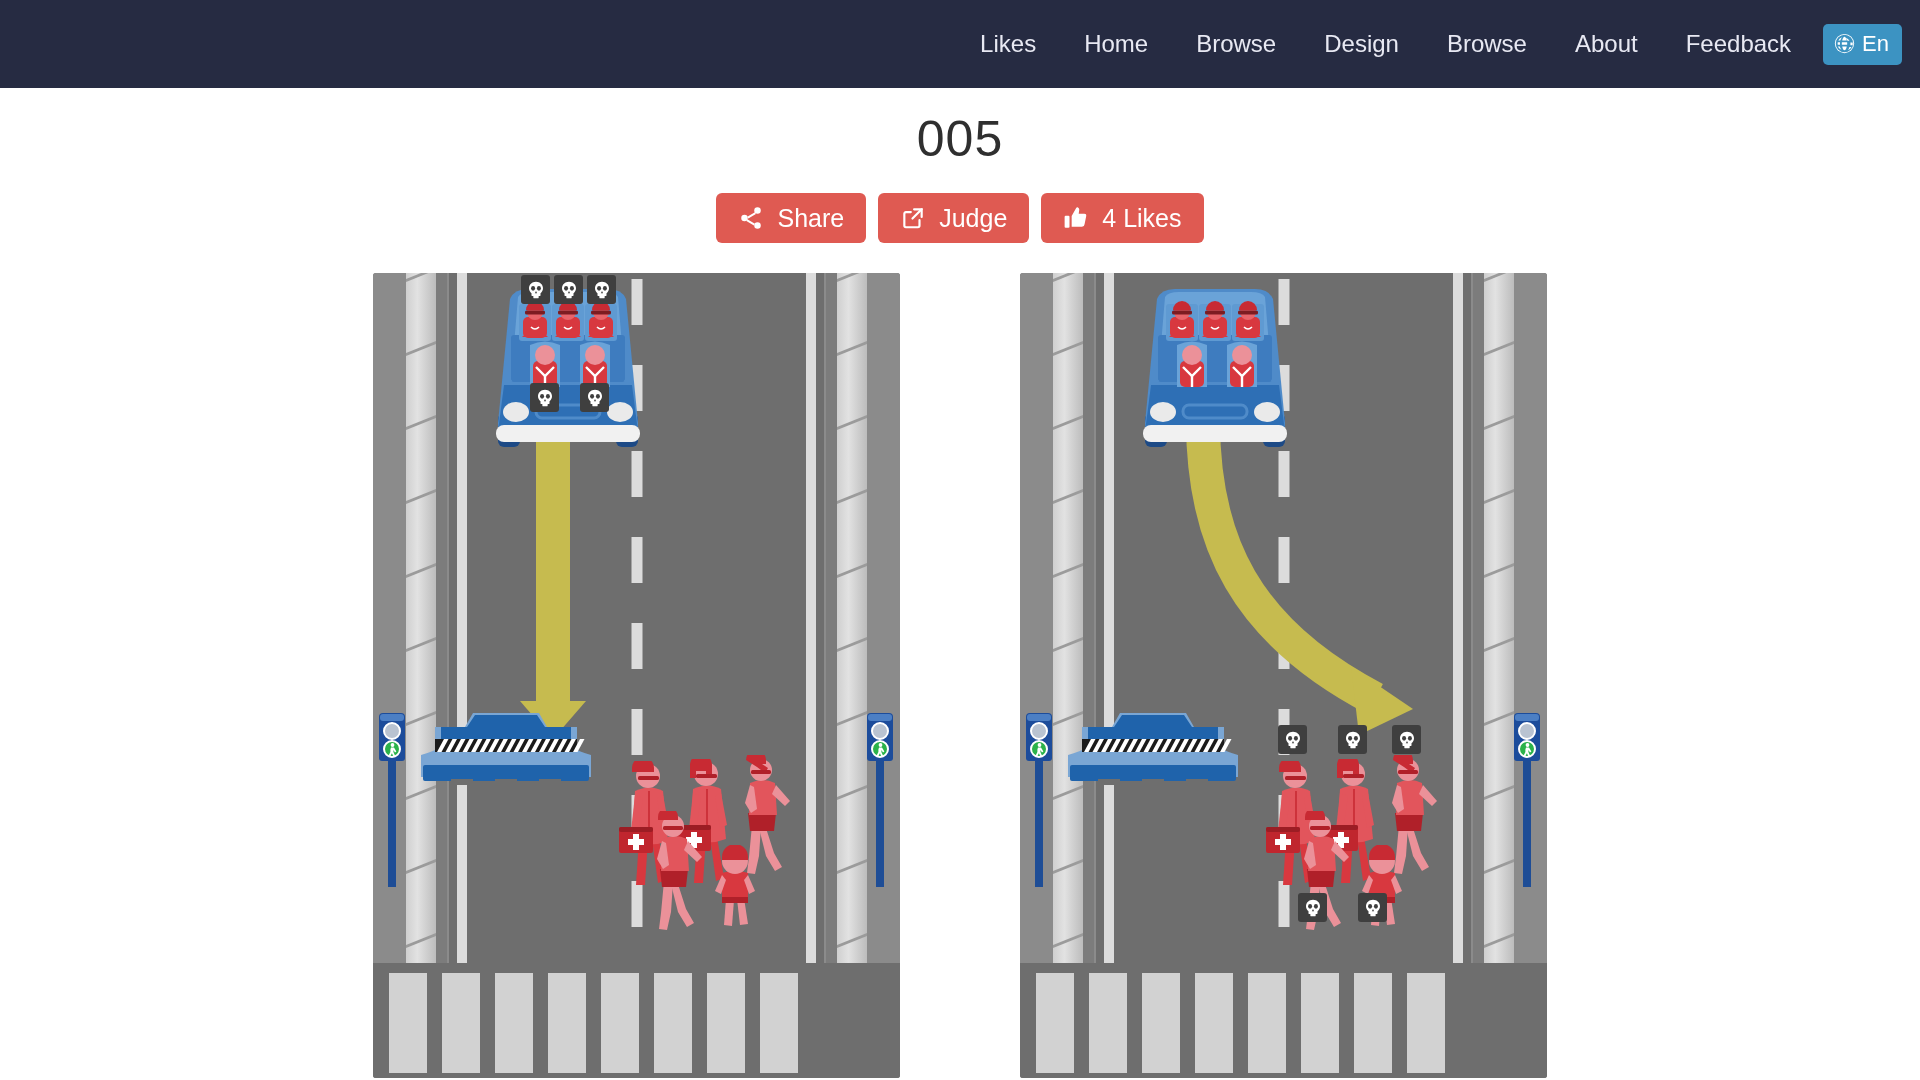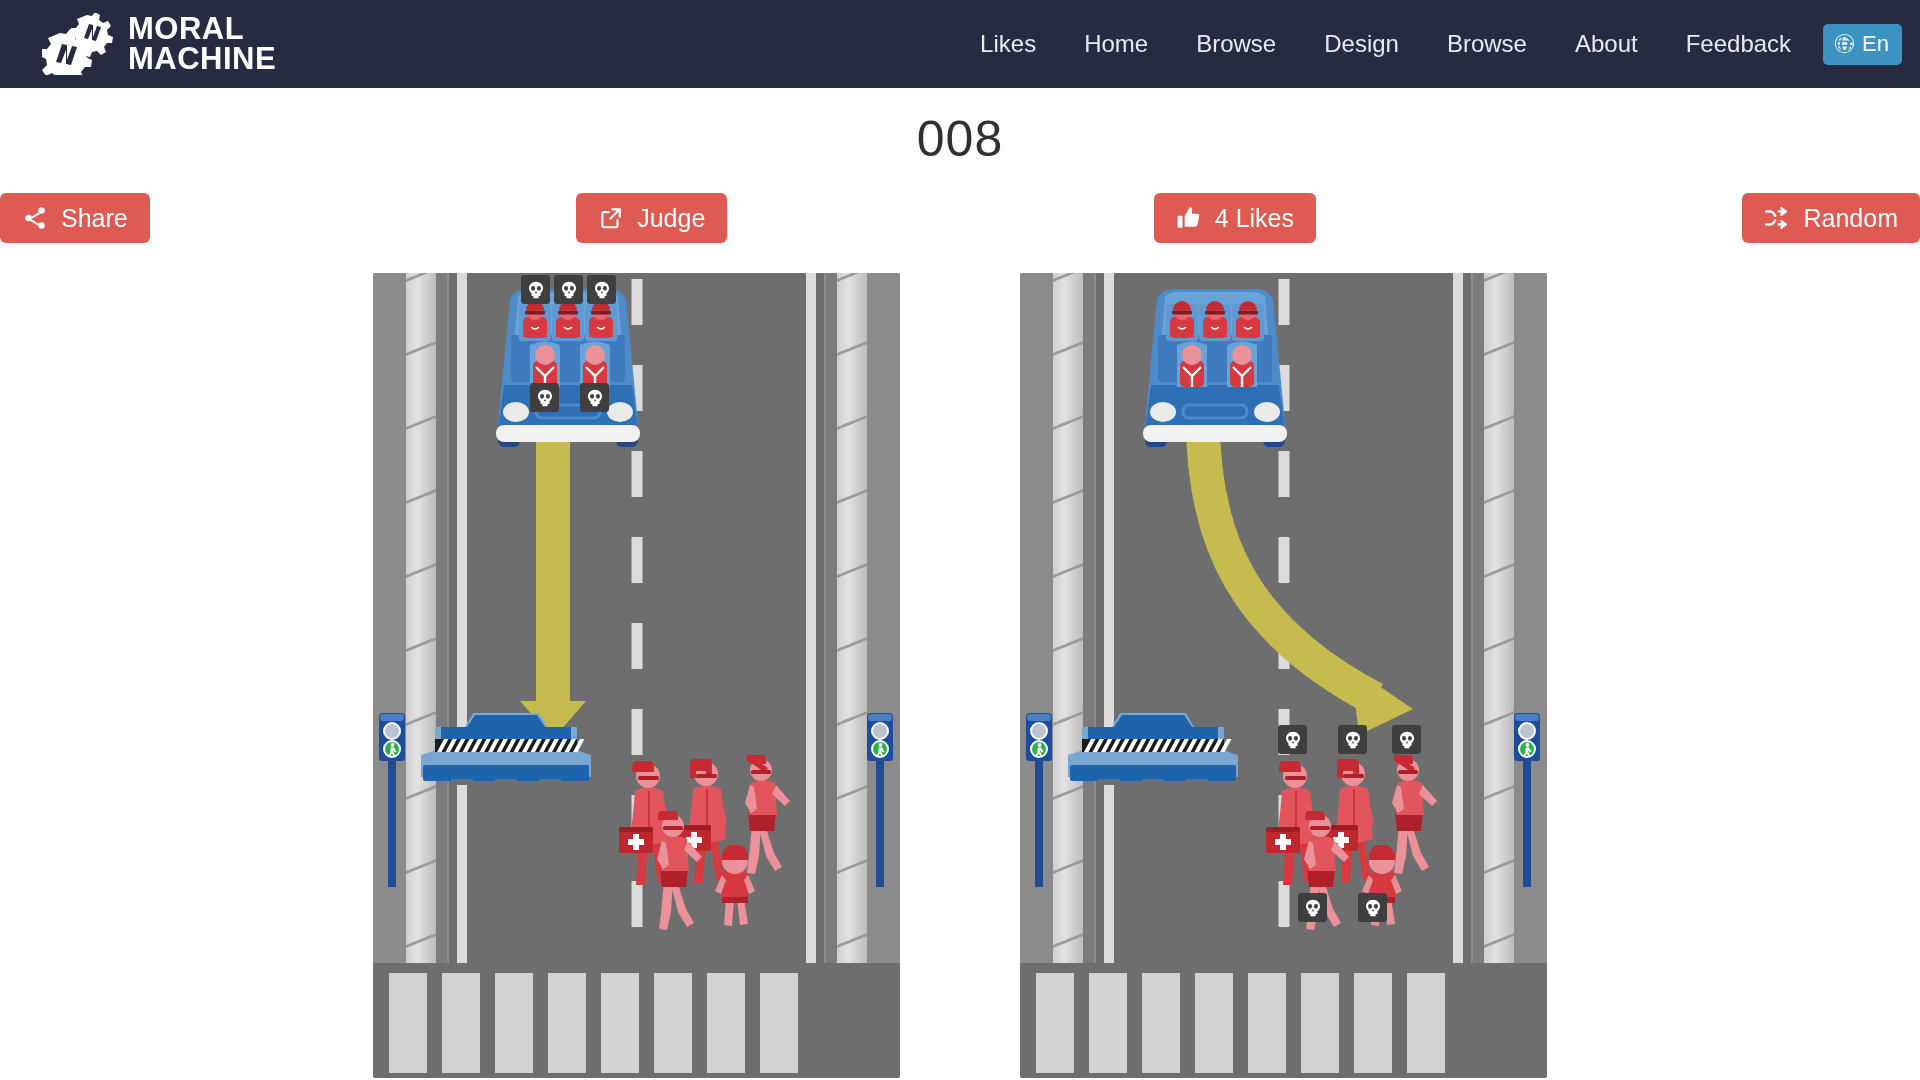--- a/index.html
+++ b/index.html
@@ -63,21 +63,21 @@
     font-size: 50px;
     font-weight: 400;
     color: #2f2f2f;
     margin-top: 22px;
     letter-spacing: 1px;
   }
 
   
   .actions {
     display: flex;
-    justify-content: space-between;
+    justify-content: center;
     gap: 12px;
     margin-top: 25px;
   }
   .btn {
     background: #df5a52;
     color: #ffffff;
     border: none;
     border-radius: 6px;
     font-size: 25px;
     font-family: "Liberation Sans", sans-serif;
@@ -207,38 +207,20 @@
     background: #3f3f3f;
     border-radius: 3px;
     display: flex; align-items: center; justify-content: center;
   }
   .skull svg { display:block; }
 </style>
 </head>
 <body>
 
 <div class="navbar">
-  <div class="brand">
-    <span class="brand-gears">
-      <svg width="72" height="62" viewBox="0 0 72 62">
-        <g fill="#ffffff">
-          <path d="M45 2 l5 1 3-4 5 3 -1 5 4 3 5-2 3 5 -4 4 1 5 5 2 -1 6 -5 0 -3 4 2 5 -5 3 -4-4 -5 1 -2 5 -6-1 0-5 -4-3 -5 2 -3-5 4-4 -1-5 -5-2 1-6 5 0 3-4 -2-5z"></path>
-          <path d="M18 20 l6 1 4-5 6 4 -1 6 5 4 6-3 4 6 -5 5 1 6 6 3 -1 7 -6 0 -4 5 3 6 -6 4 -5-5 -6 1 -3 6 -7-1 0-6 -5-4 -6 3 -4-6 5-5 -1-6 -6-3 1-7 6 0 4-5 -3-6z"></path>
-        </g>
-        <g fill="#262b42">
-          <path d="M47 11 l4 1 0 12 4-11 4 1 -5 14 -4-1 0-11 -4 10 -4-1 z"></path>
-          <path d="M20 31 l5 1 0 15 5-14 5 1 -6 18 -5-1 0-14 -5 13 -5-1 z"></path>
-        </g>
-      </svg>
-    </span>
-    <span class="brand-text">
-      <span>MORAL</span><br>
-      <span>MACHINE</span>
-    </span>
-  </div>
 
   <div class="nav-links">
     <a class="nav-link">Likes</a>
     <a class="nav-link">Home</a>
     <a class="nav-link">Browse</a>
     <a class="nav-link">Design</a>
     <a class="nav-link">Browse</a>
     <a class="nav-link">About</a>
     <a class="nav-link">Feedback</a>
     <div class="lang-btn">
@@ -246,21 +228,21 @@
         <svg width="21" height="21" viewBox="0 0 24 24">
           <circle cx="12" cy="12" r="11" fill="#ffffff"></circle>
           <path fill="#3c93c2" d="M12 2a10 10 0 100 20 10 10 0 000-20zm0 2.2c1.1 0 2.2 2 2.6 4.3H9.4C9.8 6.2 10.9 4.2 12 4.2zM7.2 8.5H4.9a7.9 7.9 0 014.2-3.6 12 12 0 00-1.9 3.6zm-2.9 2h2.6a17 17 0 000 3h-2.6a7.8 7.8 0 010-3zm0 5h2.3a12 12 0 001.9 3.6 7.9 7.9 0 01-4.2-3.6zM12 19.8c-1.1 0-2.2-2-2.6-4.3h5.2c-.4 2.3-1.5 4.3-2.6 4.3zm3-6.3H9a15 15 0 010-3h6a15 15 0 010 3zm.8 6a12 12 0 001.9-3.6h2.3a7.9 7.9 0 01-4.2 3.6zm2.9-5.6a17 17 0 000-3h2.6a7.8 7.8 0 010 3zm-1-5h-2.3a12 12 0 00-1.9-3.6 7.9 7.9 0 014.2 3.6z"></path>
         </svg>
       </span>
       <span>En</span>
     </div>
   </div>
 </div>
 
-<div class="page-title">008</div>
+<div class="page-title">005</div>
 
 <div class="actions">
 
   <button class="btn">
     <span>
       <svg width="26" height="26" viewBox="0 0 24 24" fill="#ffffff">
         <circle cx="18" cy="5" r="3"></circle>
           <circle cx="6" cy="12" r="3"></circle>
           <circle cx="18" cy="19" r="3"></circle>
         <path d="M8.6 10.8l7-4.1.9 1.6-7 4.1zM8.6 13.2l7 4.1-.9 1.6-7-4.1z"></path>
@@ -283,33 +265,20 @@
   <button class="btn">
     <span>
       <svg width="26" height="26" viewBox="0 0 24 24" fill="#ffffff">
         <rect x="1.5" y="10" width="4.5" height="11" rx="1"></rect>
         <path d="M8 10.2l4.3-7.6c.3-.5 1-.7 1.5-.4.8.4 1.3 1.3 1.2 2.2l-.5 3.6h5a1.9 1.9 0 011.9 2.3l-1.5 7.4A2.4 2.4 0 0117.5 20H8z"></path>
       </svg>
     </span>
     <span>4 Likes</span>
   </button>
 
-  <button class="btn">
-    <span>
-      <svg width="26" height="26" viewBox="0 0 24 24" fill="none" stroke="#ffffff" stroke-width="2.1" stroke-linecap="round" stroke-linejoin="round">
-        <path d="M16 3l4 3-4 3"></path>
-          <path d="M16 15l4 3-4 3"></path>
-        <path d="M2 6h4c2 0 3 1.5 4.5 4"></path>
-        <path d="M2 18h4c2 0 3-1.5 4.5-4"></path>
-        <path d="M13.5 6H20"></path>
-          <path d="M13.5 18H20"></path>
-      </svg>
-    </span>
-    <span>Random</span>
-  </button>
 </div>
 
 <div class="scenarios">
   <div class="panel" id="panel-left">
       <div class="shoulder left"></div>
       <div class="rail left">
         <i style="top: 0px;"></i>
         <i style="top: 74px;"></i>
         <i style="top: 148px;"></i>
         <i style="top: 222px;"></i>

